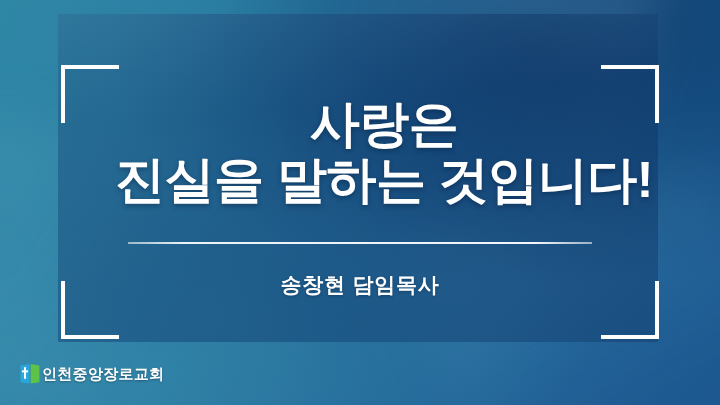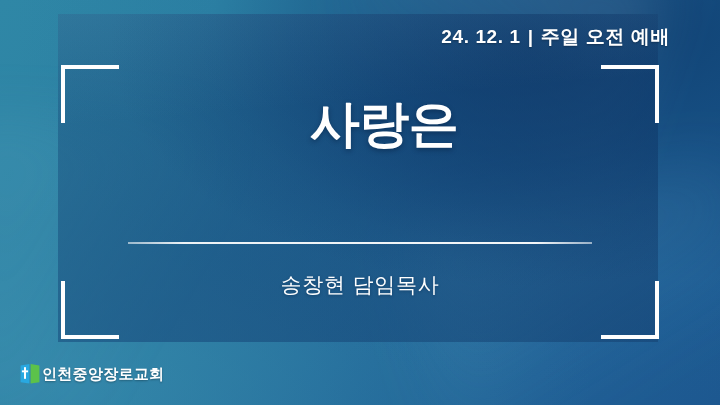--- a/index.html
+++ b/index.html
@@ -115,21 +115,21 @@
     height: 2px;
     background: linear-gradient(90deg, rgba(255,255,255,0.55), rgba(255,255,255,0.92) 12%, rgba(255,255,255,0.95) 88%, rgba(255,255,255,0.55));
   }
 
   .speaker {
     position: absolute;
     left: 0; right: 0;
     top: 271px;
     text-align: center;
     color: #ffffff;
-    font-weight: normal;
+    font-weight: bold;
     font-size: 21px;
     letter-spacing: 0.8px;
     text-shadow: 0 1px 3px rgba(0,20,48,0.35);
   }
 
   
   .logo-row {
     position: absolute;
     left: 18px;
     top: 362px;
@@ -154,31 +154,29 @@
 <body>
 
 <div id="slide">
 
   <div class="streak streak-a"></div>
   <div class="streak streak-b"></div>
   <div class="streak streak-c"></div>
 
   <div class="inner-panel"></div>
 
-  <div class="header-line">
-    <span>24. 12. 1</span><span class="header-sep">|</span><span>주일 오전 예배</span>
-  </div>
 
   <div class="bracket bracket-tl"></div>
   <div class="bracket bracket-tr"></div>
   <div class="bracket bracket-bl"></div>
   <div class="bracket bracket-br"></div>
 
   <div class="title-block">
     <div class="title-line">사랑은</div>
+    <div class="title-line">진실을 말하는 것입니다!</div>
   </div>
 
   <div class="divider"></div>
 
   <div class="speaker">송창현 담임목사</div>
 
   <div class="logo-row">
     <svg class="logo-mark" viewBox="0 0 24 24">
       <path d="M2.6 3.6 L11.4 2.0 L11.4 21.4 L2.6 20.2 Z" fill="#29a8e0"></path>
       <path d="M12.6 2.0 L21.4 3.6 L21.4 20.2 L12.6 21.4 Z" fill="#5cc24a"></path>

